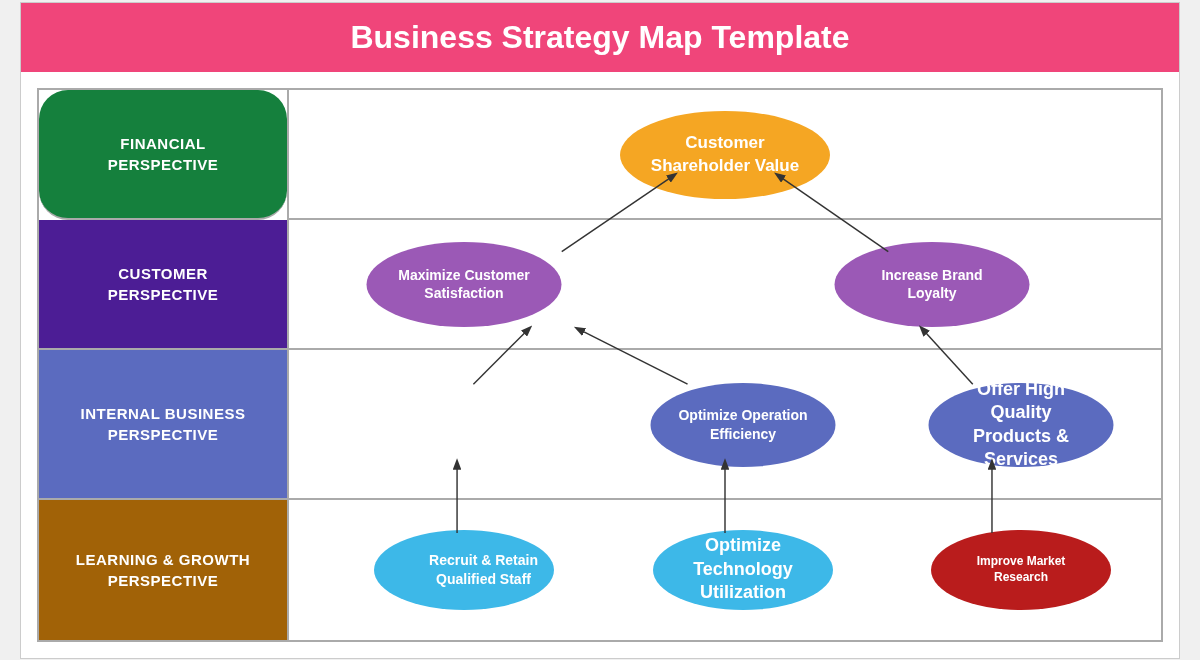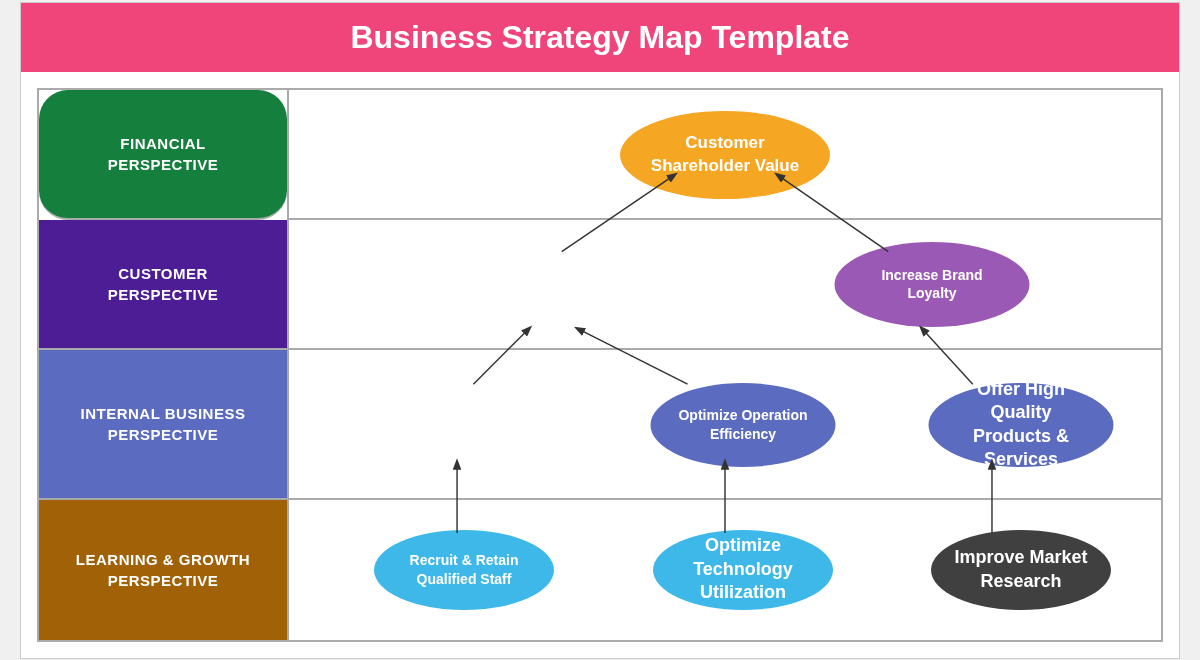--- a/index.html
+++ b/index.html
@@ -140,47 +140,51 @@
       </svg>
 
       <div class="row" style="height:130px;">
         <div class="ellipse" style="background:#f5a623;width:210px;height:88px;left:50%;transform:translateX(-50%);top:21px;font-size:17px;border-radius:50%;">
           <span style="white-space:pre-line;">Customer
 Shareholder Value</span>
         </div>
       </div>
 
       <div class="row" style="height:130px;">
+        <div class="ellipse" style="background:#9b59b6;width:195px;height:85px;left:175px;transform:translateX(-50%);top:22px;font-size:14px;border-radius:50%;">
+          <span style="white-space:pre-line;">Maximize Customer
+Satisfaction</span>
+        </div>
         <div class="ellipse" style="background:#9b59b6;width:195px;height:85px;left:643px;transform:translateX(-50%);top:22px;font-size:14px;border-radius:50%;">
           <span style="white-space:pre-line;">Increase Brand
 Loyalty</span>
         </div>
       </div>
 
       <div class="row" style="height:150px;">
         <div class="ellipse" style="background:#5b6bbf;width:185px;height:84px;left:454px;transform:translateX(-50%);top:33px;font-size:14px;border-radius:50%;">
           <span style="white-space:pre-line;">Optimize Operation
 Efficiency</span>
         </div>
         <div class="ellipse" style="background:#5b6bbf;width:185px;height:84px;left:732px;transform:translateX(-50%);top:33px;font-size:18px;border-radius:50%;">
           <span style="white-space:pre-line;">Offer High Quality
 Products &amp; Services</span>
         </div>
       </div>
 
       <div class="row" style="height:140px;">
-        <div class="ellipse" style="background:#3db8e8;width:180px;height:80px;left:175px;transform:translateX(-50%);top:30px;font-size:14px;border-radius:50%;">
+        <div class="ellipse" style="background:#3db8e8;width:180px;height:80px;left:175px;transform:translateX(-50%);top:30px;font-size:14px;border-radius:50%;justify-content:flex-end;">
           <span style="white-space:pre-line;">Recruit &amp; Retain
 Qualified Staff</span>
         </div>
         <div class="ellipse" style="background:#3db8e8;width:180px;height:80px;left:454px;transform:translateX(-50%);top:30px;font-size:18px;border-radius:50%;align-items:center;">
           <span style="white-space:pre-line;">Optimize Technology
 Utilization</span>
         </div>
-        <div class="ellipse" style="background:#404040;width:180px;height:80px;left:732px;transform:translateX(-50%);top:30px;font-size:18px;border-radius:50%;">
+        <div class="ellipse" style="background:#b91c1c;width:180px;height:80px;left:732px;transform:translateX(-50%);top:30px;font-size:12px;border-radius:50%;">
           <span style="white-space:pre-line;">Improve Market
 Research</span>
         </div>
       </div>
 
     </div>
   </div>
 </div>
 
 </body></html>

